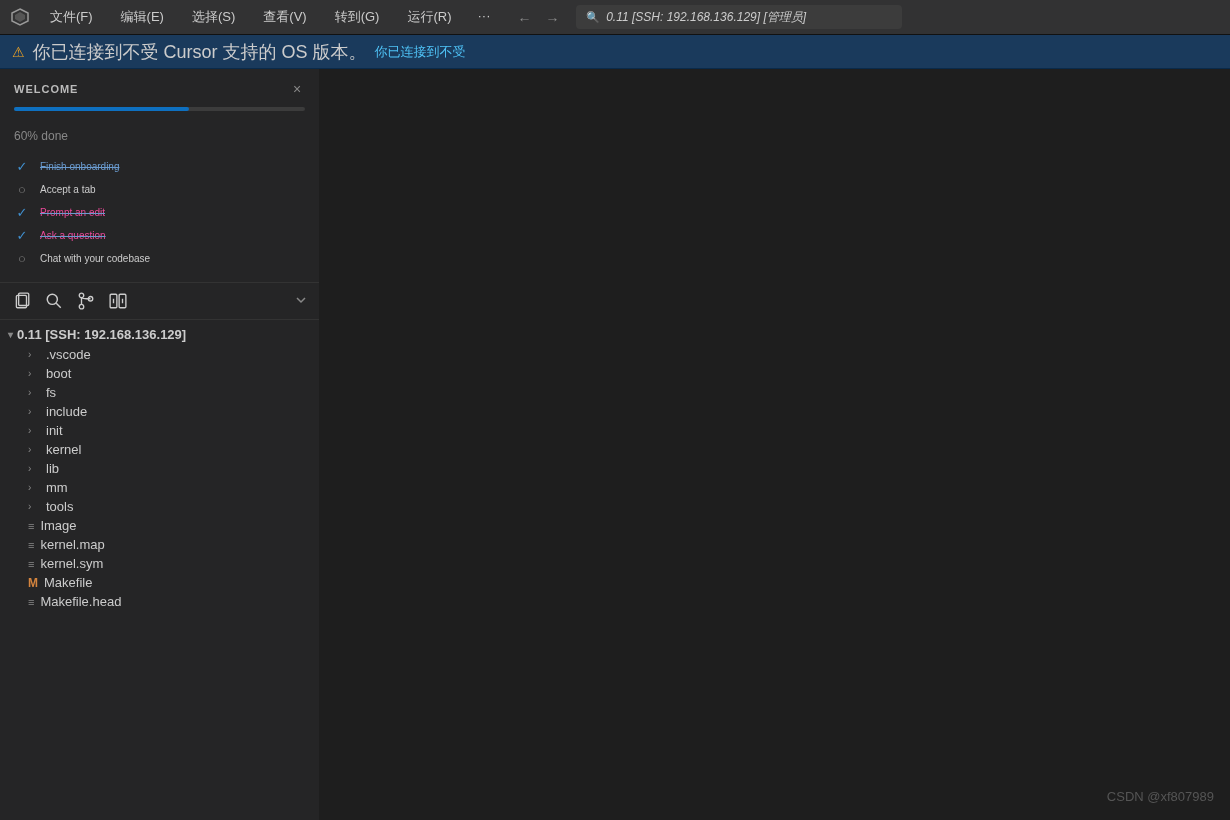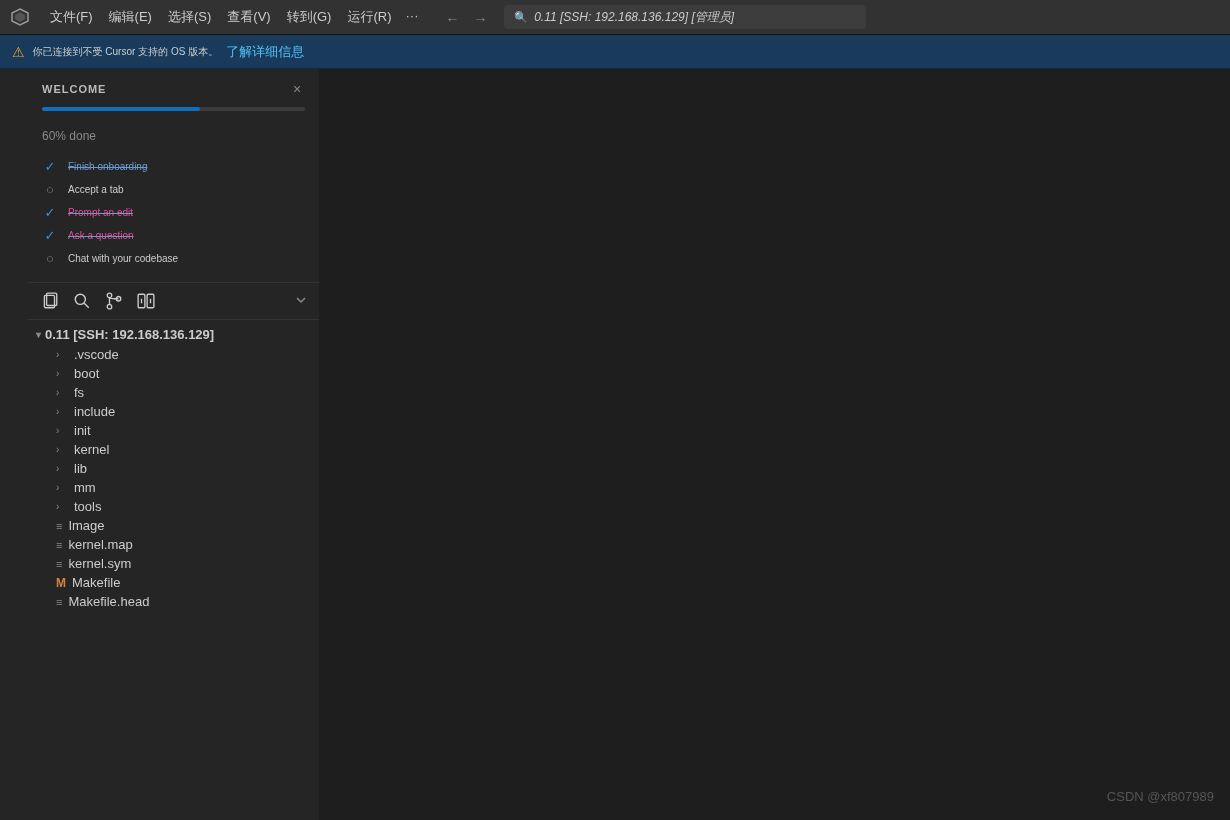--- a/index.html
+++ b/index.html
@@ -25,21 +25,21 @@
     }
     .titlebar-logo {
       width: 20px;
       height: 20px;
       display: flex;
       align-items: center;
       justify-content: center;
     }
     .titlebar-menu {
       display: flex;
-      gap: 0;
+      gap: 12px;
     }
     .titlebar-menu-item {
       padding: 2px 8px;
       font-size: 13px;
       color: #cccccc;
       cursor: pointer;
       border-radius: 3px;
     }
     .titlebar-dots {
       font-size: 13px;
@@ -93,21 +93,21 @@
       align-items: center;
       padding: 0 12px;
       gap: 8px;
       border-bottom: 1px solid #0a2a4a;
     }
     .warning-icon {
       color: #f5a623;
       font-size: 14px;
     }
     .warning-text {
-      font-size: 10px;
+      font-size: 18px;
       color: #cccccc;
     }
     .warning-link {
       color: #4fc3f7;
       font-size: 13px;
       cursor: pointer;
       text-decoration: none;
     }
 
     
@@ -117,21 +117,20 @@
     }
 
     
     .sidebar {
       width: 320px;
       background: #252526;
       border-right: 1px solid #1e1e1e;
       display: flex;
       flex-direction: column;
       overflow: hidden;
-      padding-left: 28px;
     }
 
     
     .welcome-panel {
       padding: 12px 14px;
       border-bottom: 1px solid #333;
     }
     .welcome-header {
       display: flex;
       align-items: center;
@@ -334,21 +333,21 @@
   <div class="titlebar-search">
     <span class="titlebar-search-icon">🔍</span>
     <span class="titlebar-search-text">0.11 [SSH: 192.168.136.129] [管理员]</span>
   </div>
   <div class="titlebar-spacer"></div>
 </div>
 
 <div class="warning-bar">
   <span class="warning-icon">⚠</span>
   <span class="warning-text">你已连接到不受 Cursor 支持的 OS 版本。</span>
-  <a class="warning-link">了解详细信息</a>
+  <a class="warning-link">你已连接到不受</a>
 </div>
 
 <div class="main-layout">
 
   <div class="sidebar">
 
     <div class="welcome-panel">
       <div class="welcome-header">
         <span class="welcome-title">WELCOME</span>
         <span class="welcome-close">×</span>

